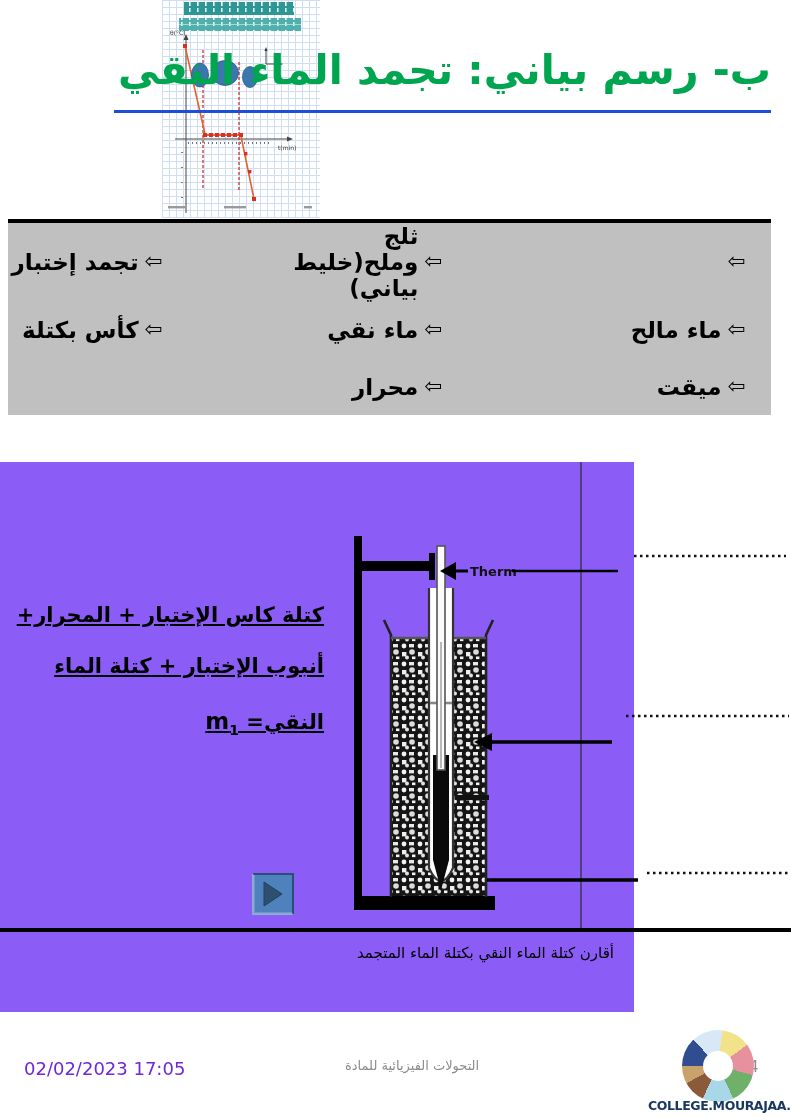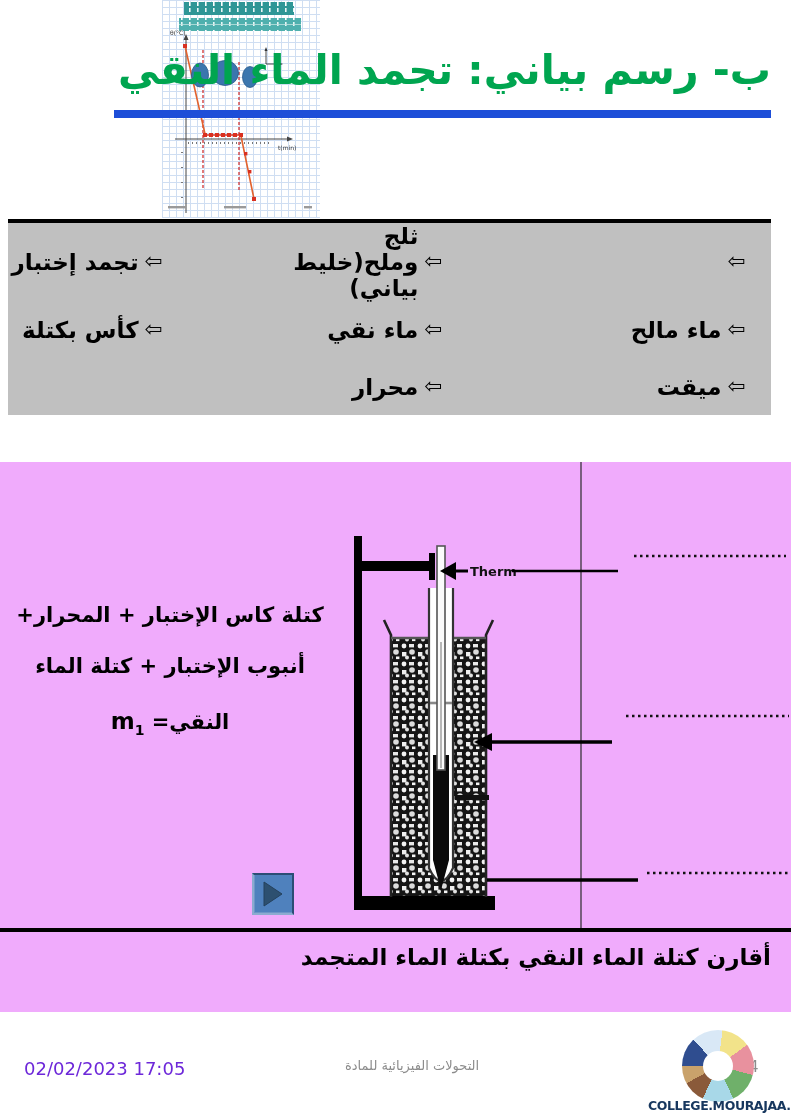--- a/index.html
+++ b/index.html
@@ -8,43 +8,43 @@
 
   
   .thumb{position:absolute;left:162px;top:0;width:158px;height:218px;background:#fff;
     background-image:linear-gradient(#cfdef2 1px,transparent 1px),linear-gradient(90deg,#cfdef2 1px,transparent 1px);
     background-size:7px 7px;}
   .thumb svg{position:absolute;left:0;top:0;}
 
   
   .title{position:absolute;top:38px;right:20px;direction:rtl;text-align:right;
     color:#00A550;font-size:41px;font-weight:bold;line-height:1.6;
-    border-bottom:8px solid #1d4ed8;padding-bottom:6px;padding-left:4px;}
+    border-bottom:3px solid #1d4ed8;padding-bottom:6px;padding-left:4px;}
 
   
   .materials{position:absolute;left:8px;top:219px;width:763px;height:192px;
     background:#C0C0C0;border-top:4px solid #000;direction:rtl;
     display:grid;grid-template-columns:35% 33% 32%;grid-template-rows:1fr 1fr 1fr;}
   .materials .cell{display:flex;align-items:center;direction:rtl;
     font-size:23px;font-weight:bold;color:#000;gap:6px;}
   .materials .c1{padding-right:26px;}
   .materials .c2{padding-right:62px;}
   .materials .c3{padding-right:90px;}
   .materials .arrow{font-size:21px;font-weight:normal;transform:translateY(-1px);}
 
   
-  .section{position:absolute;left:0;top:462px;width:791px;height:550px;background:#f0abfc;}
+  .section{position:absolute;left:0;top:462px;width:634px;height:550px;background:#8b5cf6;}
   .section svg.diagram{position:absolute;left:0;top:0;}
-  .mass-text{position:absolute;left:16px;top:128px;width:308px;direction:rtl;text-align:center;
-    font-size:21px;font-weight:bold;color:#000;line-height:2.45;}
+  .mass-text{position:absolute;left:16px;top:128px;width:308px;direction:rtl;
+    font-size:21px;font-weight:bold;color:#000;line-height:2.45;text-decoration:underline;}
   .mass-text .msym{font-weight:bold;font-size:23px;}
   .mass-text sub{font-size:14px;}
   .divider{position:absolute;left:0;top:466px;width:791px;height:4px;background:#000;}
   .compare{position:absolute;right:20px;top:482px;direction:rtl;text-align:center;
-    font-size:23px;font-weight:bold;color:#000;}
+    font-size:15px;font-weight:normal;color:#000;}
   .next-btn{position:absolute;left:252px;top:411px;width:38px;height:38px;cursor:pointer;
     background:#4F81BD;border:2px solid #2c4d75;border-left-color:#8cabd0;border-bottom-color:#8cabd0;
     box-shadow:inset 1px -1px 0 #6d96c6;display:flex;align-items:center;justify-content:center;}
   .next-btn svg{display:block;}
 
   
   .footer-date{position:absolute;left:24px;top:1058px;color:#6d28d9;font-size:18px;direction:ltr;}
   .footer-course{position:absolute;left:345px;top:1058px;color:#8c8c8c;font-size:13px;direction:rtl;}
   .footer-page{position:absolute;left:749px;top:1058px;color:#8c8c8c;font-size:15px;}
   .logo{position:absolute;left:682px;top:1030px;width:72px;height:72px;border-radius:50%;

